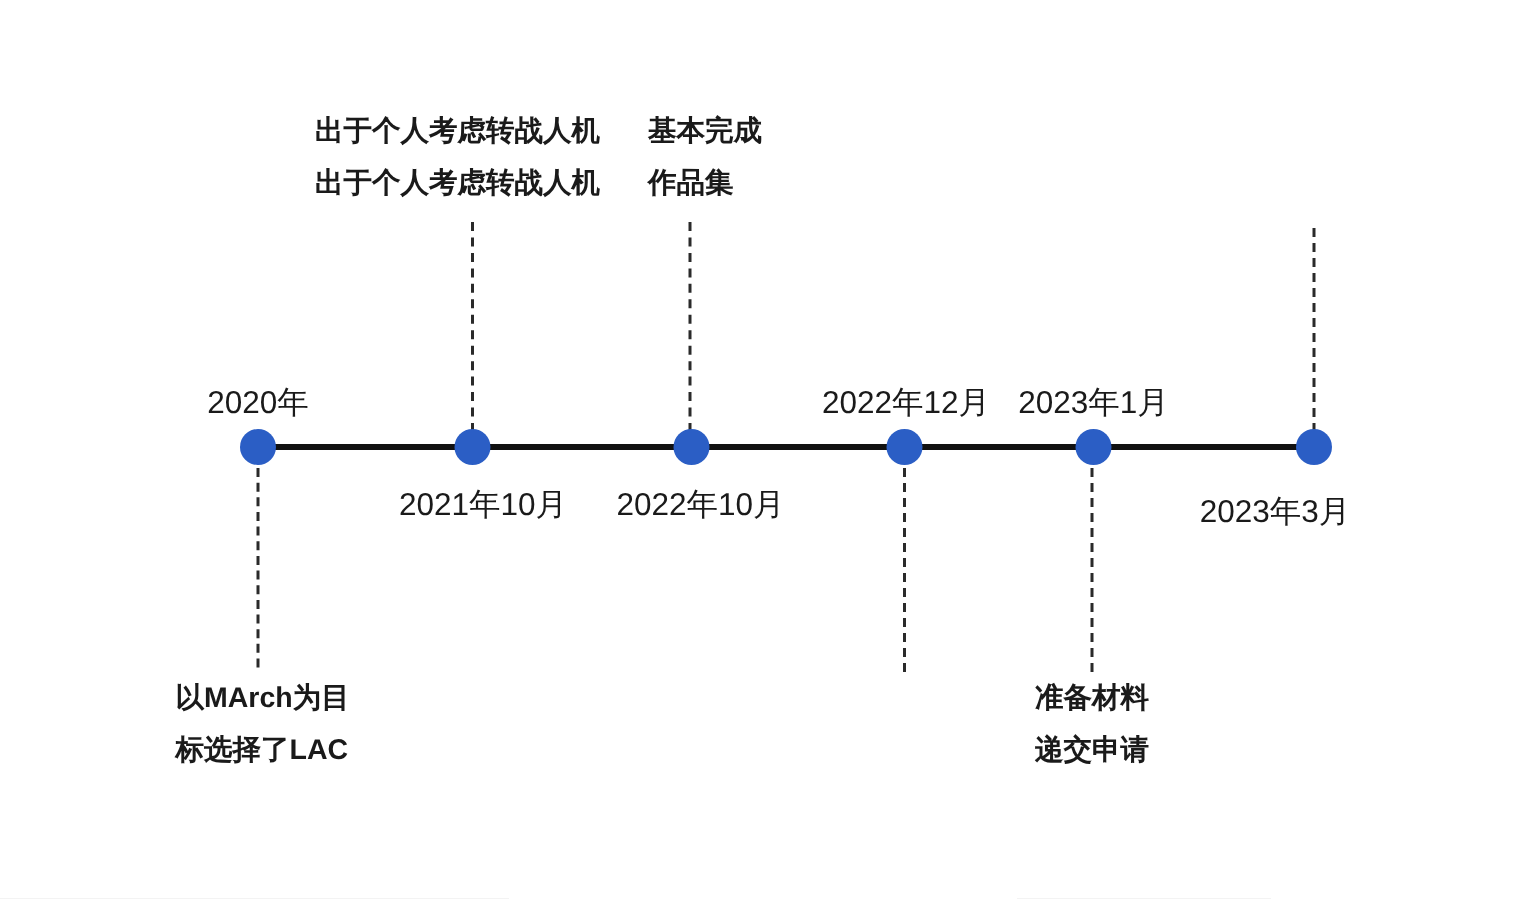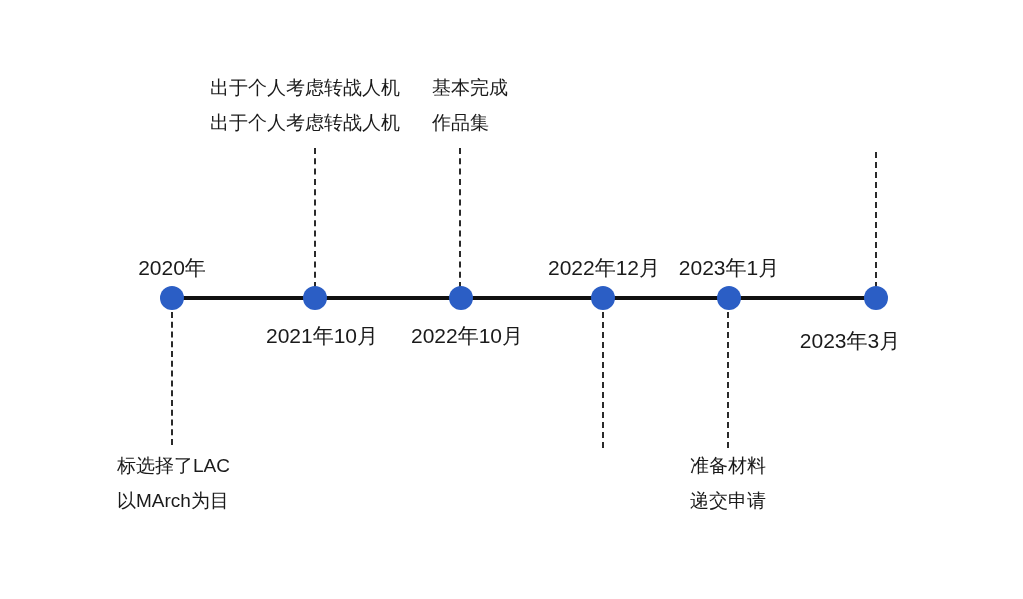--- a/index.html
+++ b/index.html
@@ -38,39 +38,39 @@
     position: absolute;
     width: 160px;
     text-align: center;
     font-size: 21px;
     font-weight: 400;
     white-space: nowrap;
   }
   .desc {
     position: absolute;
     font-size: 19px;
-    font-weight: 400;
+    font-weight: 700;
     line-height: 35px;
     white-space: nowrap;
   }
   .desc.centered { text-align: center; width: 200px; }
 </style>
 </head>
 <body>
 
 <div class="canvas">
 
   <div class="tl-axis" style="left:172px; top:296px; width:705px;"></div>
 
   <div class="date" style="left:92px; top:254px;">2020年</div>
   <div class="connector" style="left:171px; top:312px; height:133px;"></div>
   <div class="dot" style="left:160px; top:286px;"></div>
   <div class="desc" style="left:117px; top:448px;">
+    <div>以MArch为目</div>
     <div>标选择了LAC</div>
-    <div>以MArch为目</div>
   </div>
 
   <div class="desc centered" style="left:205px; top:70px;">
     <div>出于个人考虑转战人机</div>
     <div>出于个人考虑转战人机</div>
   </div>
   <div class="connector" style="left:314px; top:148px; height:140px;"></div>
   <div class="dot" style="left:303px; top:286px;"></div>
   <div class="date" style="left:242px; top:322px;">2021年10月</div>
 

